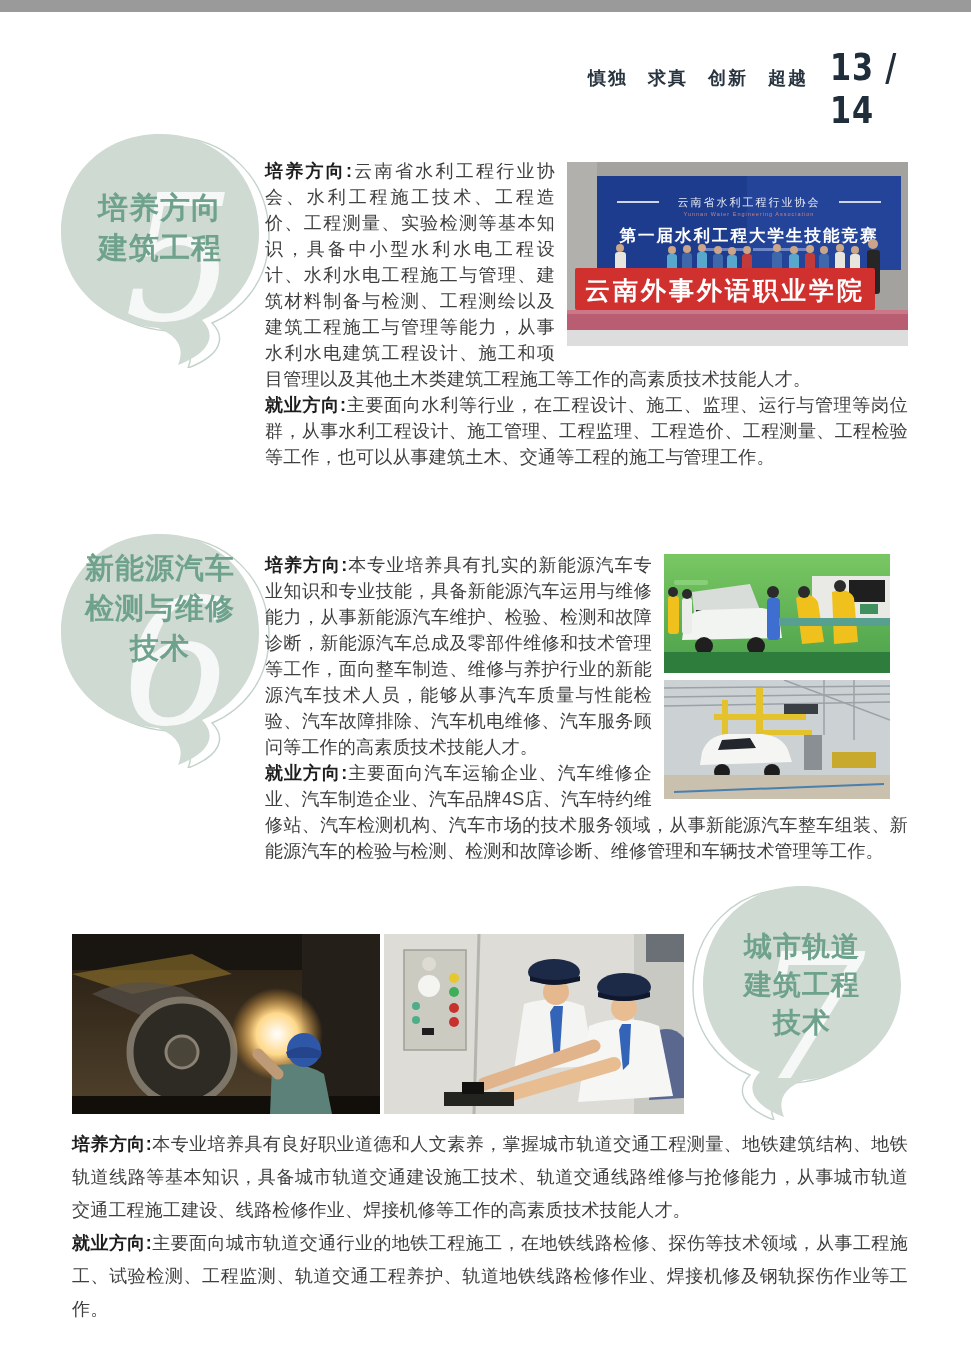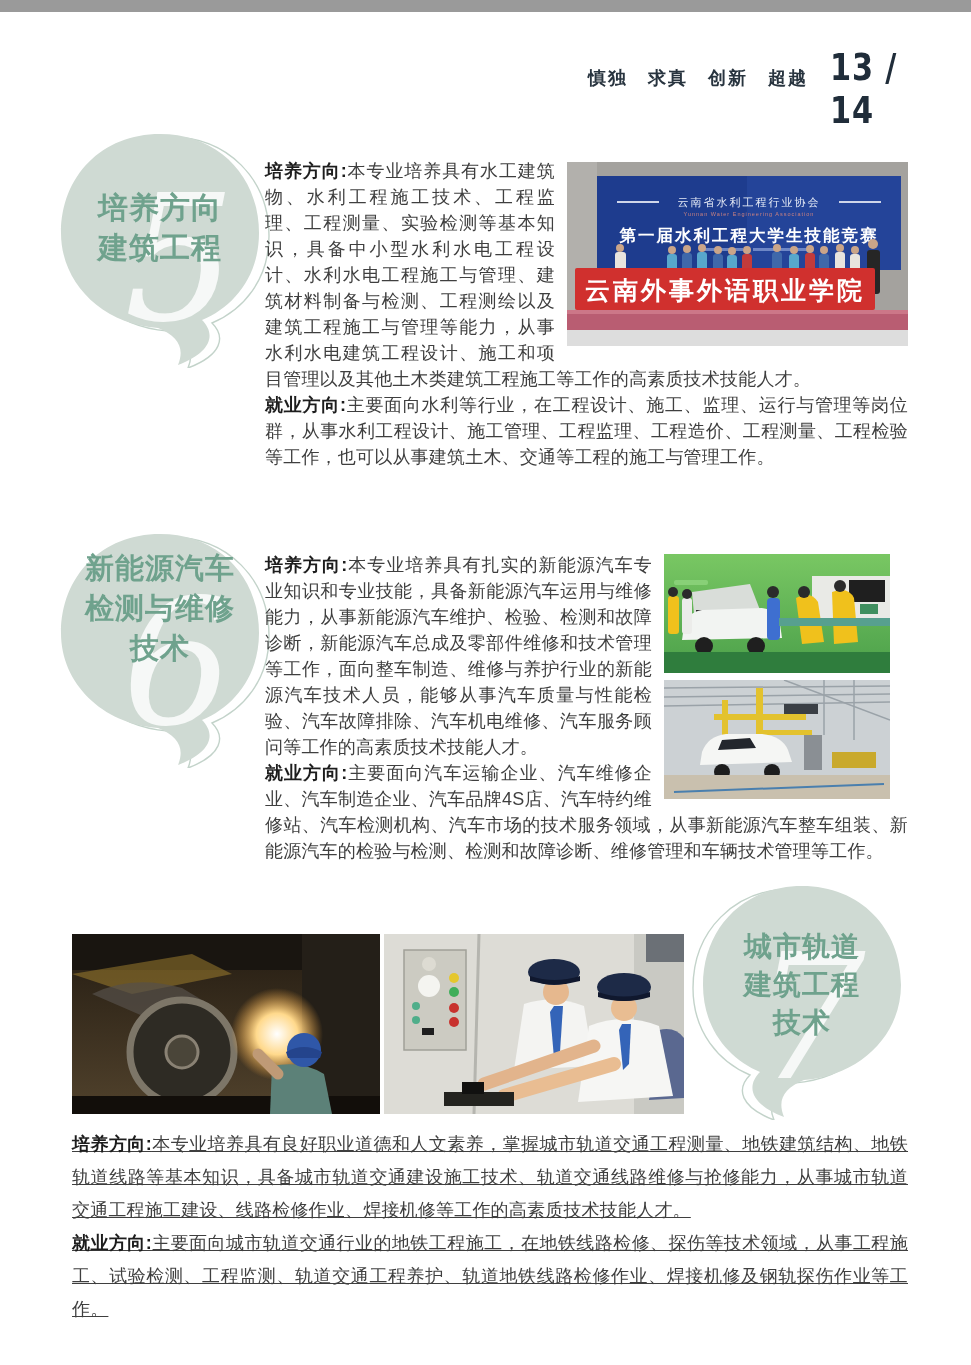--- a/index.html
+++ b/index.html
@@ -25,21 +25,21 @@
   .badge-title div{white-space:nowrap;}
   .badge1 .badge-title{top:60px;font-size:30px;line-height:40px;letter-spacing:1px;}
   .badge2 .badge-title{top:20px;font-size:29px;line-height:40px;letter-spacing:1px;}
   .badge3 .badge-title{top:48px;font-size:28px;line-height:38px;letter-spacing:1px;}
 
   
   .content{position:absolute;left:265px;width:643px;}
   .para{margin:0;text-align:justify;font-size:18px;line-height:26px;color:#3f3f3f;letter-spacing:.2px;}
   .lbl{font-weight:bold;color:#1d1d1d;}
   .sec3-text{position:absolute;left:72px;top:1116px;width:836px;}
-  .sec3-text .para{line-height:33px;text-decoration:underline;}
+  .sec3-text .para{line-height:33px;}
 
   
   .ph{overflow:hidden;background:#ddd;}
   .ph svg{display:block;}
   .ph-competition{float:right;width:341px;height:184px;margin:4px 0 12px 12px;}
   .photo-stack{float:right;width:226px;margin:2px 18px 10px 12px;}
   .photo-stack .ph{width:226px;height:119px;}
   .photo-stack .ph + .ph{margin-top:7px;}
   .ph-train{position:absolute;left:72px;top:922px;width:308px;height:180px;}
   .ph-rail{position:absolute;left:384px;top:922px;width:300px;height:180px;}
@@ -120,21 +120,21 @@
               <circle cx="306" cy="82" r="5"></circle>
           </g>
         </g>
 
         <rect x="8" y="106" width="300" height="42" rx="2" fill="#d0302e"></rect>
         <text x="158" y="137" font-size="25" font-weight="bold" fill="#ffffff" letter-spacing="3" text-anchor="middle">云南外事外语职业学院</text>
         <rect x="0" y="148" width="341" height="20" fill="#b95d72"></rect>
         <rect x="0" y="148" width="341" height="4" fill="#cc7788"></rect>
       </svg>
     </div>
-    <p class="para"><span class="lbl">培养方向:</span><span>本专业培养具有水工建筑物、水利工程施工技术、工程监理、工程测量、实验检测等基本知识，具备中小型水利水电工程设计、水利水电工程施工与管理、建筑材料制备与检测、工程测绘以及建筑工程施工与管理等能力，从事水利水电建筑工程设计、施工和项目管理以及其他土木类建筑工程施工等工作的高素质技术技能人才。</span></p>
+    <p class="para"><span class="lbl">培养方向:</span><span>云南省水利工程行业协会、水利工程施工技术、工程造价、工程测量、实验检测等基本知识，具备中小型水利水电工程设计、水利水电工程施工与管理、建筑材料制备与检测、工程测绘以及建筑工程施工与管理等能力，从事水利水电建筑工程设计、施工和项目管理以及其他土木类建筑工程施工等工作的高素质技术技能人才。</span></p>
     <p class="para"><span class="lbl">就业方向:</span><span>主要面向水利等行业，在工程设计、施工、监理、运行与管理等岗位群，从事水利工程设计、施工管理、工程监理、工程造价、工程测量、工程检验等工作，也可以从事建筑土木、交通等工程的施工与管理工作。</span></p>
   </div>
 
   <div class="badge badge2" style="left:50px;top:516px;">
     <svg width="220" height="240" viewBox="0 0 220 240">
       <path class="blob-outline" transform="translate(10,3)" d="M110,6 C168,6 209,48 209,105 C209,149 183,179 152,192 C166,206 162,224 128,237 C135,220 128,208 108,200 C52,196 11,155 11,105 C11,48 52,6 110,6 Z"></path>
       <path class="blob" d="M110,6 C168,6 209,48 209,105 C209,149 183,179 152,192 C166,206 162,224 128,237 C135,220 128,208 108,200 C52,196 11,155 11,105 C11,48 52,6 110,6 Z"></path>
       <text class="badge-num" x="128" y="196">6</text>
     </svg>
     <div class="badge-title">

